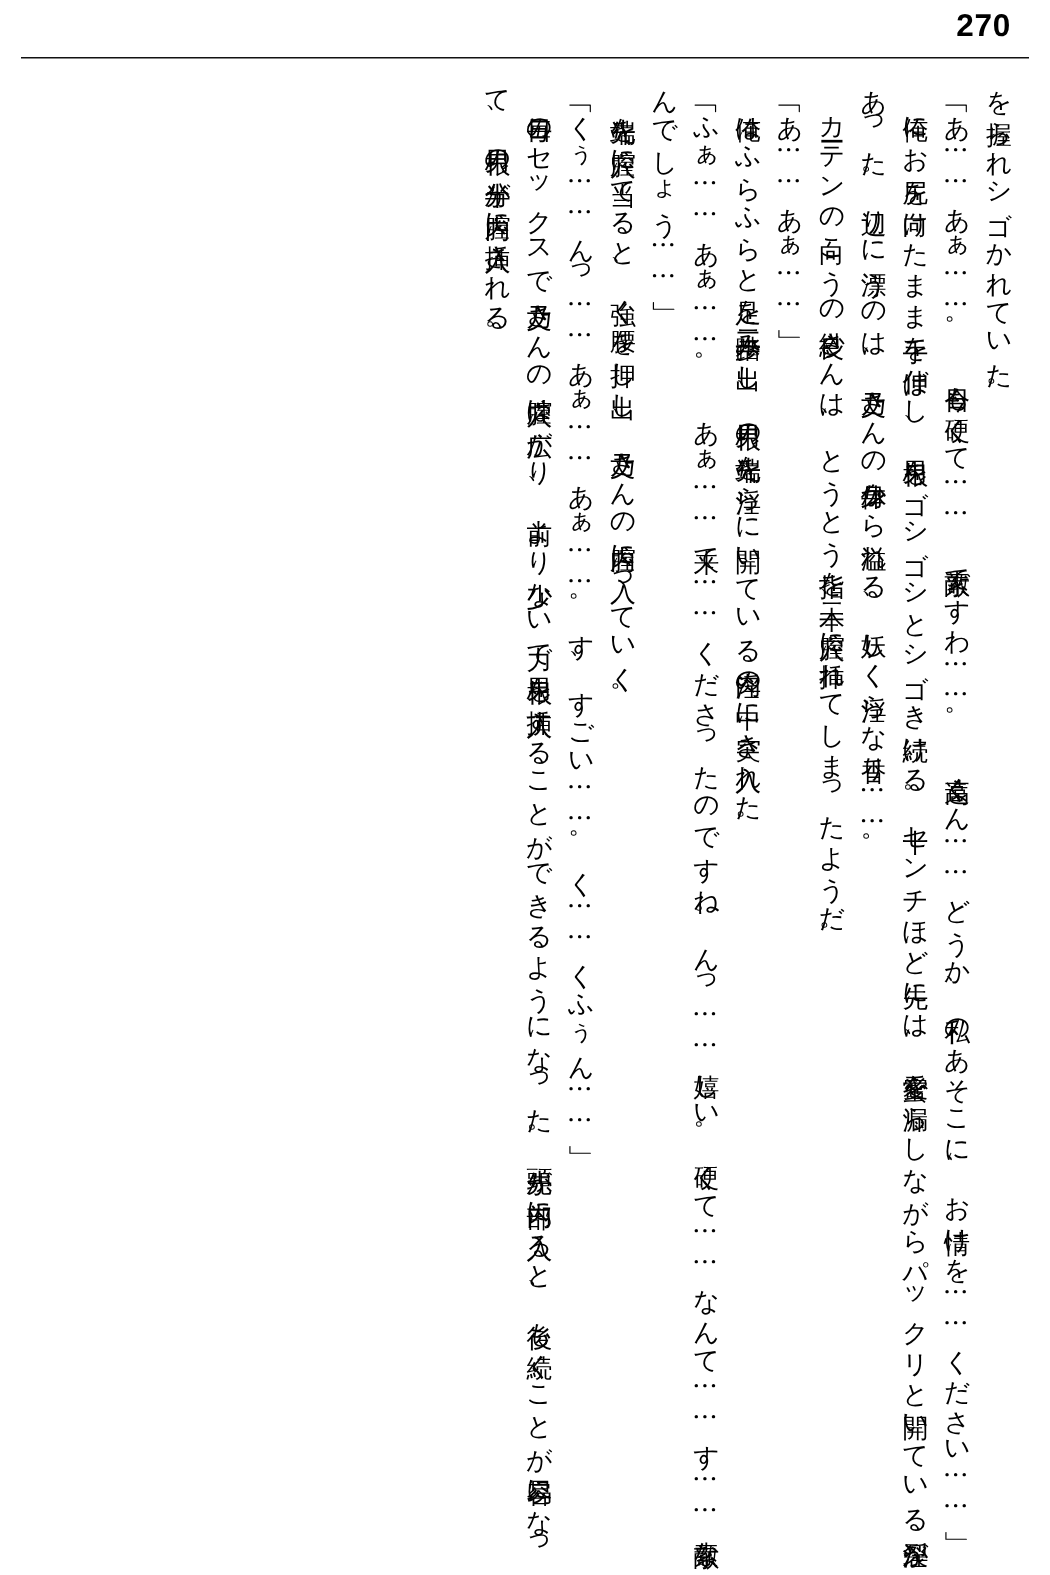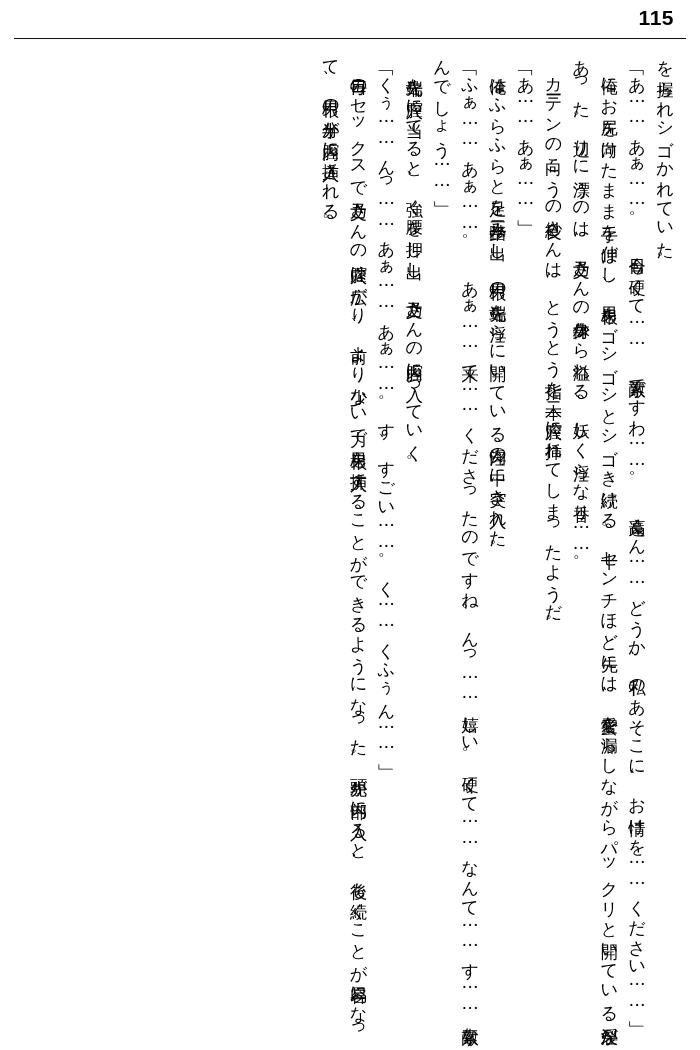--- a/index.html
+++ b/index.html
@@ -61,21 +61,21 @@
   }
   .body-text p.indent {
     text-indent: 1em;
   }
 </style>
 </head>
 <body>
 
 <div class="page">
 
-  <div class="page-number">115</div>
+  <div class="page-number">270</div>
   <div class="rule"></div>
 
   <div class="body-text" id="body-text">
       <p class="">を握られシゴかれていた。</p>
       <p class="indent">「あ……あぁ……。　今日も硬くて……　素敵ですわ……。　高遠くん……どうか、私のあそこに、お情けを……ください……」</p>
       <p class="indent">俺にお尻を向けたまま手を伸ばし、男根をゴシゴシとシゴき続ける。十センチほど先には、愛蜜を漏らしながらパックリと開いている淫裂があった。辺りに漂うのは、文乃さんの身体から溢れる、妖しく淫らな香り……。</p>
       <p class="indent">カーテンの向こうの紗良さんは、とうとう指を二本、膣穴に挿れてしまったようだ。</p>
       <p class="indent">「あ……あぁ……」</p>
       <p class="indent">俺はふらふらと足を二三歩踏み出し、男根の先端を淫らに開いている淫肉の中に突き入れた。</p>
       <p class="indent">「ふぁ……あぁ……。　あぁ……来て……くださったのですね。んっ……嬉しい。硬くて……なんて……す……素敵なんでしょう……」</p>

